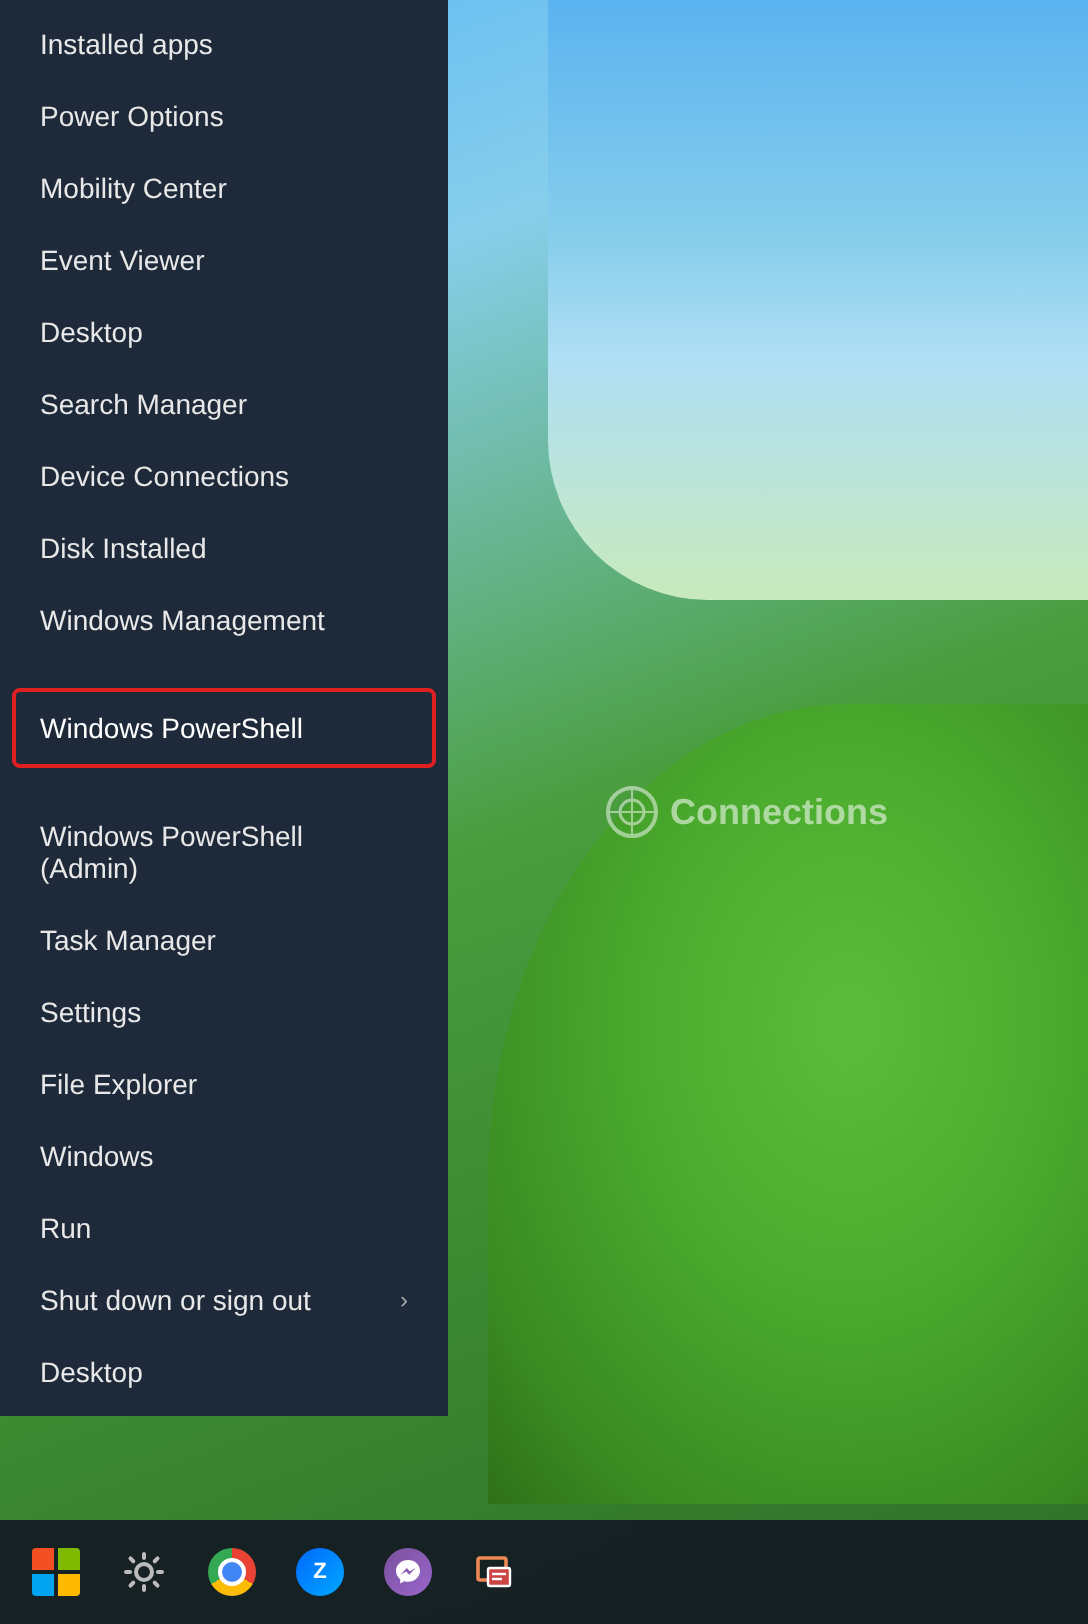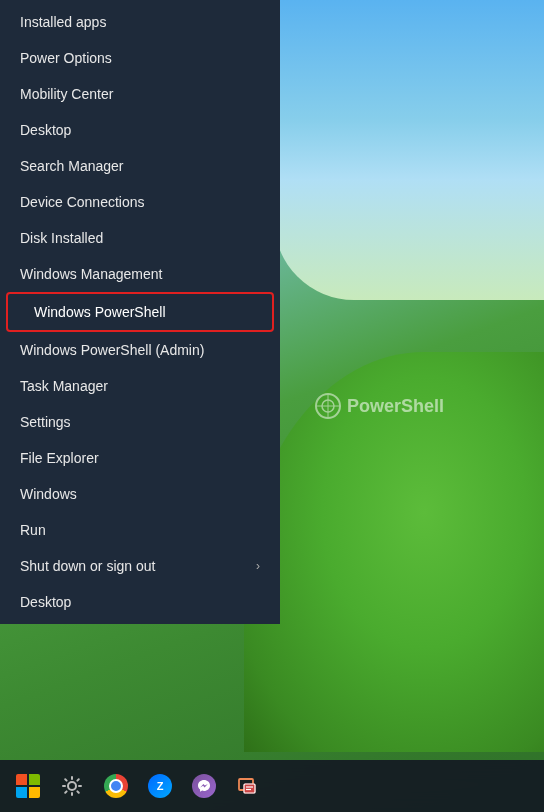--- a/index.html
+++ b/index.html
@@ -61,43 +61,43 @@
       display: flex;
       align-items: center;
       gap: 5px;
     }
 
     
     .context-menu {
       position: absolute;
       top: 0;
       left: 0;
-      width: 280px;
+      width: 224px;
       background: #1e2a3a;
       color: white;
       z-index: 100;
       padding: 4px 0;
     }
 
     .menu-item {
       display: flex;
       align-items: center;
       justify-content: space-between;
       padding: 10px 20px;
       font-size: 14px;
       color: #e8e8e8;
       cursor: pointer;
       user-select: none;
     }
 
     .menu-item.highlighted {
       border: 2px solid #e02020;
       border-radius: 4px;
-      margin: 0 6px;
-      padding: 10px 26px;
+      margin: 16px 6px;
+      padding: 10px 12px;
       color: white;
     }
 
     .menu-item .chevron {
       color: #aaa;
       font-size: 12px;
     }
 
     
     .taskbar {
@@ -189,33 +189,36 @@
   <div class="sky"></div>
   <div class="hill"></div>
 
   <div class="watermark">
     <svg width="28" height="28" viewBox="0 0 28 28" style="opacity:0.5">
       <circle cx="14" cy="14" r="12" fill="none" stroke="white" stroke-width="2"></circle>
       <circle cx="14" cy="14" r="6" fill="none" stroke="white" stroke-width="1.5"></circle>
       <line x1="14" y1="2" x2="14" y2="26" stroke="white" stroke-width="1"></line>
       <line x1="2" y1="14" x2="26" y2="14" stroke="white" stroke-width="1"></line>
     </svg>
-    <span style="color:rgba(255,255,255,0.55); font-size:18px;">PowerShell</span>
+    <span style="color:rgba(255,255,255,0.55); font-size:18px;">Connections</span>
   </div>
 </div>
 
 <div class="context-menu" id="context-menu">
 <div class="menu-item">
       <span>Installed apps</span>
     </div>
     <div class="menu-item">
       <span>Power Options</span>
     </div>
     <div class="menu-item">
       <span>Mobility Center</span>
+    </div>
+    <div class="menu-item">
+      <span>Event Viewer</span>
     </div>
     <div class="menu-item">
       <span>Desktop</span>
     </div>
     <div class="menu-item">
       <span>Search Manager</span>
     </div>
     <div class="menu-item">
       <span>Device Connections</span>
     </div>

